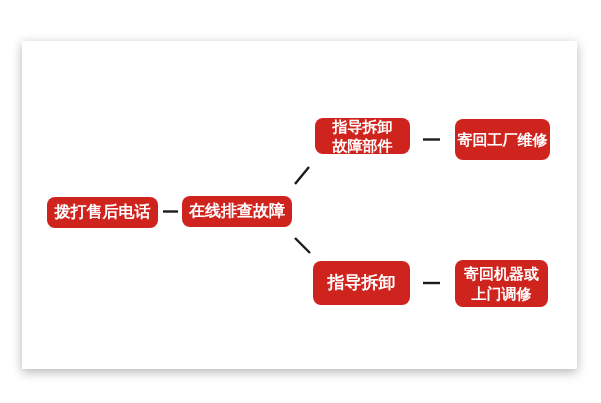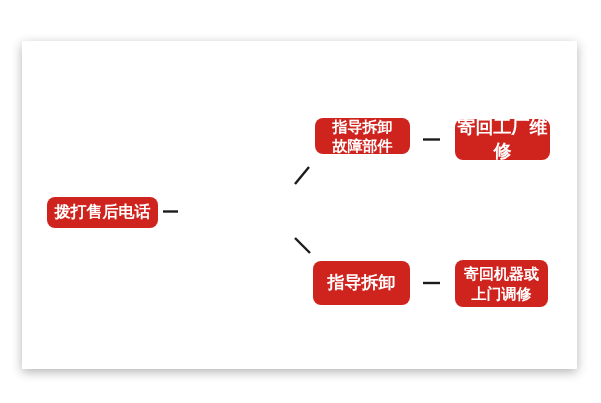--- a/index.html
+++ b/index.html
@@ -47,40 +47,41 @@
     justify-content: center;
     text-align: center;
     border-radius: 8px;
     white-space: pre-line;
     line-height: 1.28;
     box-sizing: border-box;
   }
   .node-start    { left: 47px;  top: 197px; width: 111px; height: 31px; font-size: 16px; border-radius: 8px; }
   .node-online   { left: 182px; top: 196px; width: 110px; height: 31px; font-size: 16px; }
   .node-guide    { left: 315px; top: 118px; width: 95px;  height: 36px; font-size: 15px; }
-  .node-factory  { left: 455px; top: 119px; width: 95px;  height: 41px; font-size: 18px; }
+  .node-factory  { left: 455px; top: 119px; width: 95px;  height: 41px; font-size: 15px; }
   .node-notfound { left: 313px; top: 261px; width: 97px;  height: 44px; font-size: 17px; }
   .node-machine  { left: 455px; top: 260px; width: 93px;  height: 47px; font-size: 15px; }
 </style>
 </head>
 <body>
 
 <div class="screen">
   <div class="card">
 
     <svg class="connector-svg" viewBox="0 0 601 403" style="left:-22px; top:-41px;">
       <line x1="163" y1="211.5" x2="178" y2="211.5"></line>
       <line x1="295" y1="184" x2="309" y2="167"></line>
       <line x1="295" y1="238" x2="310" y2="253"></line>
       <line x1="423" y1="139.5" x2="440" y2="139.5"></line>
       <line x1="423" y1="283" x2="440" y2="283"></line>
     </svg>
 
     <div class="node node-start" style="left:25px; top:156px;">拨打售后电话</div>
 
+    <div class="node node-online" style="left:160px; top:155px;">在线排查故障</div>
 
     <div class="node node-guide" style="left:293px; top:77px;">指导拆卸
 故障部件</div>
 
     <div class="node node-factory" style="left:433px; top:78px;">寄回工厂维修</div>
 
     <div class="node node-notfound" style="left:291px; top:220px;">指导拆卸</div>
 
     <div class="node node-machine" style="left:433px; top:219px;">寄回机器或
 上门调修</div>

